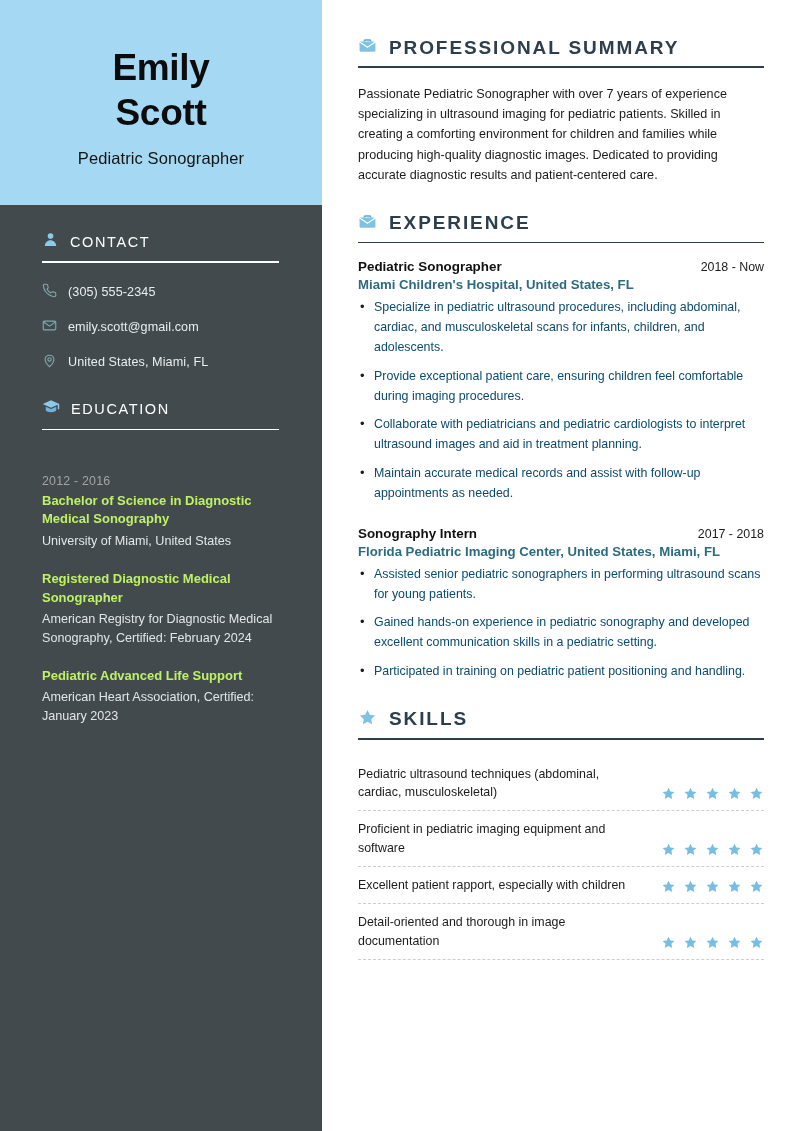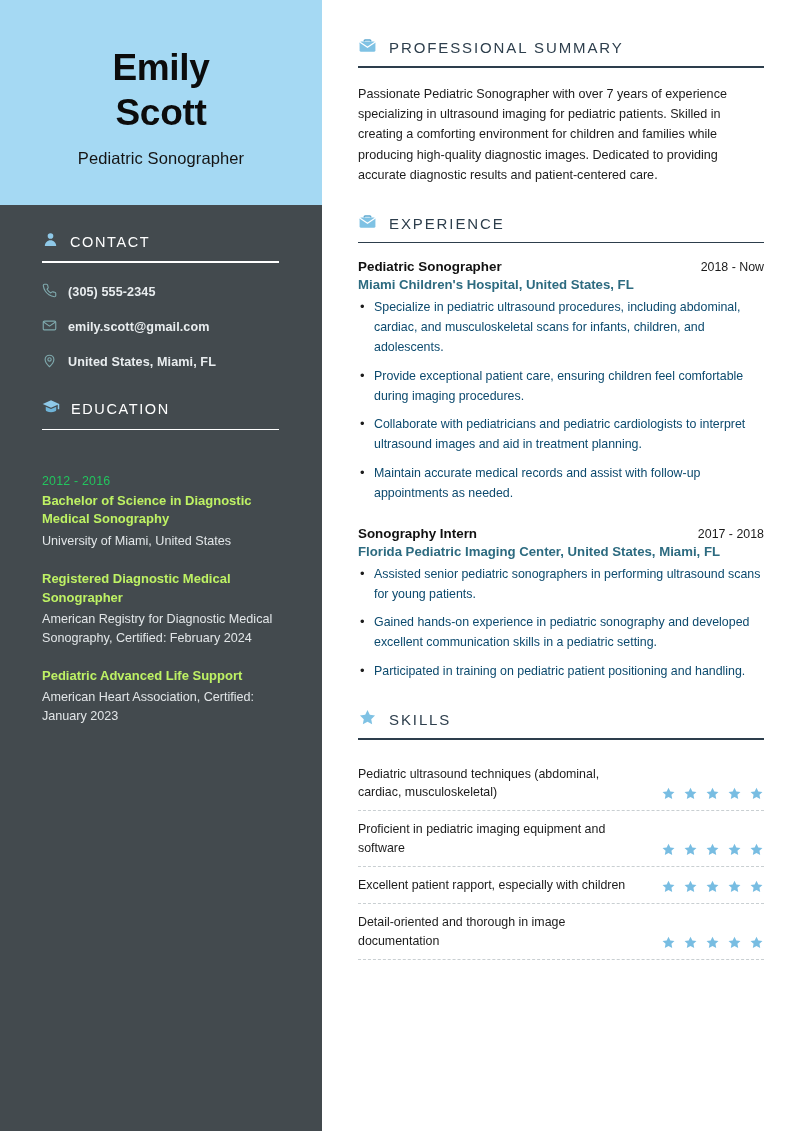--- a/index.html
+++ b/index.html
@@ -77,27 +77,26 @@
   .contact-row {
     display: flex;
     align-items: center;
     gap: 11px;
     margin-bottom: 16px;
   }
   .contact-row .ctext {
     font-size: 12.6px;
     color: #e9edef;
     letter-spacing: 0.1px;
-    font-weight: bold;
   }
 
   .edu-item { margin-bottom: 20px; }
   .edu-date {
     font-size: 12.4px;
-    color: #22c55e;
+    color: #a3a3a3;
     margin-bottom: 4px;
     letter-spacing: 0.2px;
     margin-top: 44px;
   }
   .edu-degree {
     font-size: 13px;
     font-weight: 700;
     color: #bef264;
     line-height: 1.42;
     margin-bottom: 3px;
@@ -115,22 +114,22 @@
     background: #ffffff;
   }
   .sec { margin-bottom: 26px; }
   .sec-head {
     display: flex;
     align-items: center;
     gap: 12px;
     margin-bottom: 7px;
   }
   .sec-title {
-    font-size: 15px;
-    font-weight: 400;
+    font-size: 19px;
+    font-weight: 700;
     color: #2d3e4c;
     letter-spacing: 1.9px;
   }
   .sec-rule {
     height: 1.6px;
     background: #2d3e4c;
     margin-bottom: 16px;
   }
 
   .summary-text {

